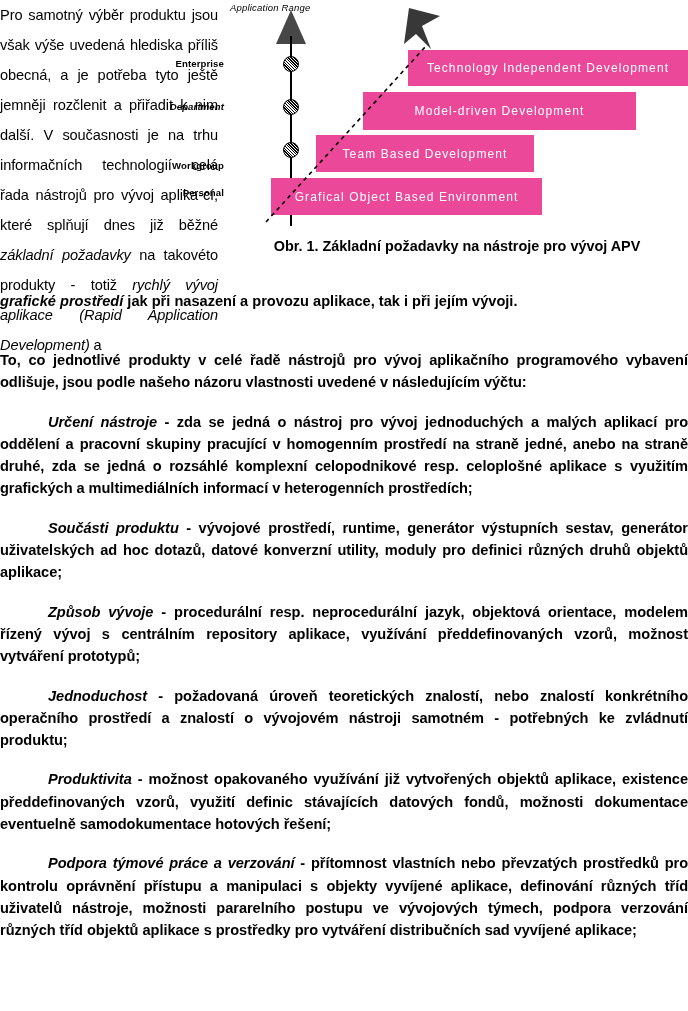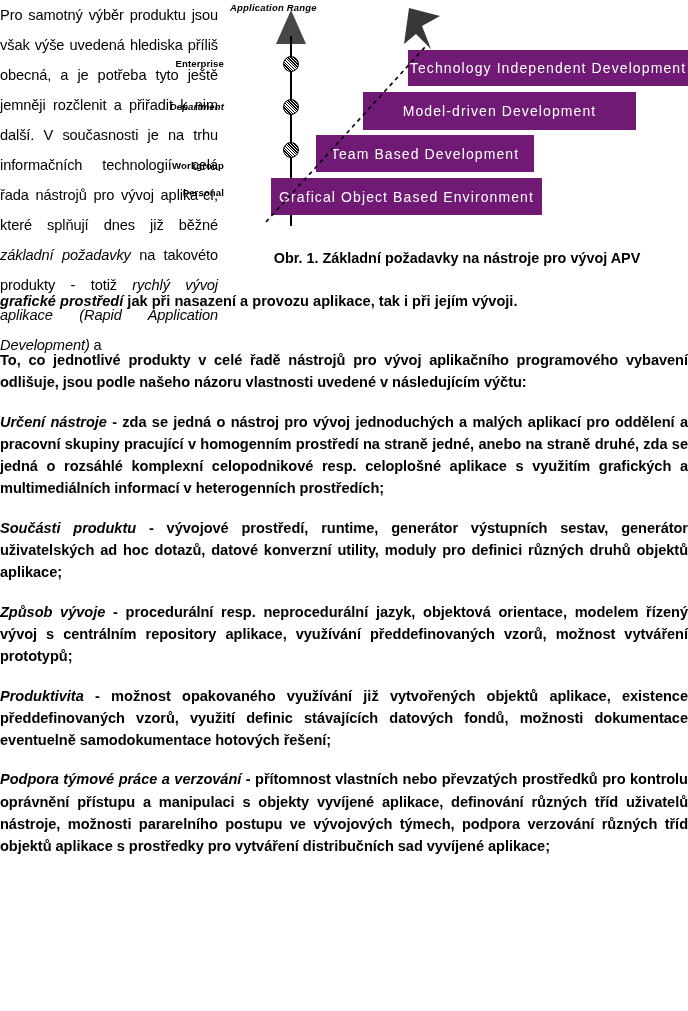--- a/index.html
+++ b/index.html
@@ -51,21 +51,21 @@
     top: 0px;
     width: 462px;
     height: 228px;
   }
 
   .fig-title {
     position: absolute;
     left: 4px;
     top: 2px;
     font-size: 9.5px;
-    font-weight: bold;
+    font-weight: normal;
     font-style: italic;
     letter-spacing: 0.2px;
     white-space: nowrap;
   }
 
   
   .axis-line {
     position: absolute;
     left: 64px;
     top: 36px;
@@ -101,40 +101,40 @@
     font-size: 9.6px;
     font-weight: bold;
     white-space: nowrap;
     letter-spacing: 0.1px;
   }
   .lvl-row { position: absolute; left: 0; width: 462px; height: 16px; }
 
   
   .bar {
     position: absolute;
-    background: #701a75;
+    background: #ec4899;
     color: #ffffff;
-    font-size: 14px;
+    font-size: 12px;
     letter-spacing: 1.1px;
     display: flex;
     align-items: center;
     justify-content: center;
     box-sizing: border-box;
     white-space: nowrap;
     overflow: hidden;
   }
 
   
   .rise-arrow { position: absolute; left: 0; top: 0; width: 462px; height: 228px; pointer-events: none; }
 
   
   .caption {
     position: absolute;
     left: 226px;
-    top: 248px;
+    top: 236px;
     width: 462px;
     text-align: center;
     font-size: 14.4px;
     font-weight: bold;
     line-height: 20px;
   }
 
   .wrap-tail {
     position: absolute;
     left: 0;
@@ -156,21 +156,21 @@
   }
   .para {
     font-size: 14.6px;
     line-height: 22.3px;
     font-weight: bold;
     text-align: justify;
     text-justify: inter-word;
     margin: 0 0 17px 0;
     letter-spacing: -0.05px;
   }
-  .para .lead { font-style: italic; }
+  .para .lead { font-style: italic; margin-left: 48px; }
   .para:last-child { margin-bottom: 0; }
 </style>
 </head>
 <body>
 
 <div class="page">
 
   <div class="top-block">
 
     <div class="intro-col">
@@ -223,19 +223,20 @@
   <div class="body-area">
 
     <p class="para"><span>To, co jednotlivé produkty v celé řadě nástrojů pro vývoj aplikačního programového vybavení odlišuje, jsou podle našeho názoru vlastnosti uvedené v následujícím výčtu:</span></p>
 
     <p class="para"><span class="lead">Určení nástroje</span><span> - zda se jedná o nástroj pro vývoj jednoduchých a malých aplikací pro oddělení a pracovní skupiny pracující v homogenním prostředí na straně jedné, anebo na straně druhé, zda se jedná o rozsáhlé komplexní celopodnikové resp. celoplošné aplikace s využitím grafických a multimediálních informací v heterogenních prostředích;</span></p>
 
     <p class="para"><span class="lead">Součásti produktu</span><span> - vývojové prostředí, runtime, generátor výstupních sestav, generátor uživatelských ad hoc dotazů, datové konverzní utility, moduly pro definici různých druhů objektů aplikace;</span></p>
 
     <p class="para"><span class="lead">Způsob vývoje</span><span> - procedurální resp. neprocedurální jazyk, objektová orientace, modelem řízený vývoj s centrálním repository aplikace, využívání předdefinovaných vzorů, možnost vytváření prototypů;</span></p>
 
+    <p class="para"><span class="lead">Jednoduchost</span><span> - požadovaná úroveň teoretických znalostí, nebo znalostí konkrétního operačního prostředí a znalostí o vývojovém nástroji samotném - potřebných ke zvládnutí produktu;</span></p>
 
     <p class="para"><span class="lead">Produktivita</span><span> - možnost opakovaného využívání již vytvořených objektů aplikace, existence předdefinovaných vzorů, využití definic stávajících datových fondů, možnosti dokumentace eventuelně samodokumentace hotových řešení;</span></p>
 
     <p class="para"><span class="lead">Podpora týmové práce a verzování</span><span> - přítomnost vlastních nebo převzatých prostředků pro kontrolu oprávnění přístupu a manipulaci s objekty vyvíjené aplikace, definování různých tříd uživatelů nástroje, možnosti pararelního postupu ve vývojových týmech, podpora verzování různých tříd objektů aplikace s prostředky pro vytváření distribučních sad vyvíjené aplikace;</span></p>
   </div>
 
 </div>
 
 </body></html>

